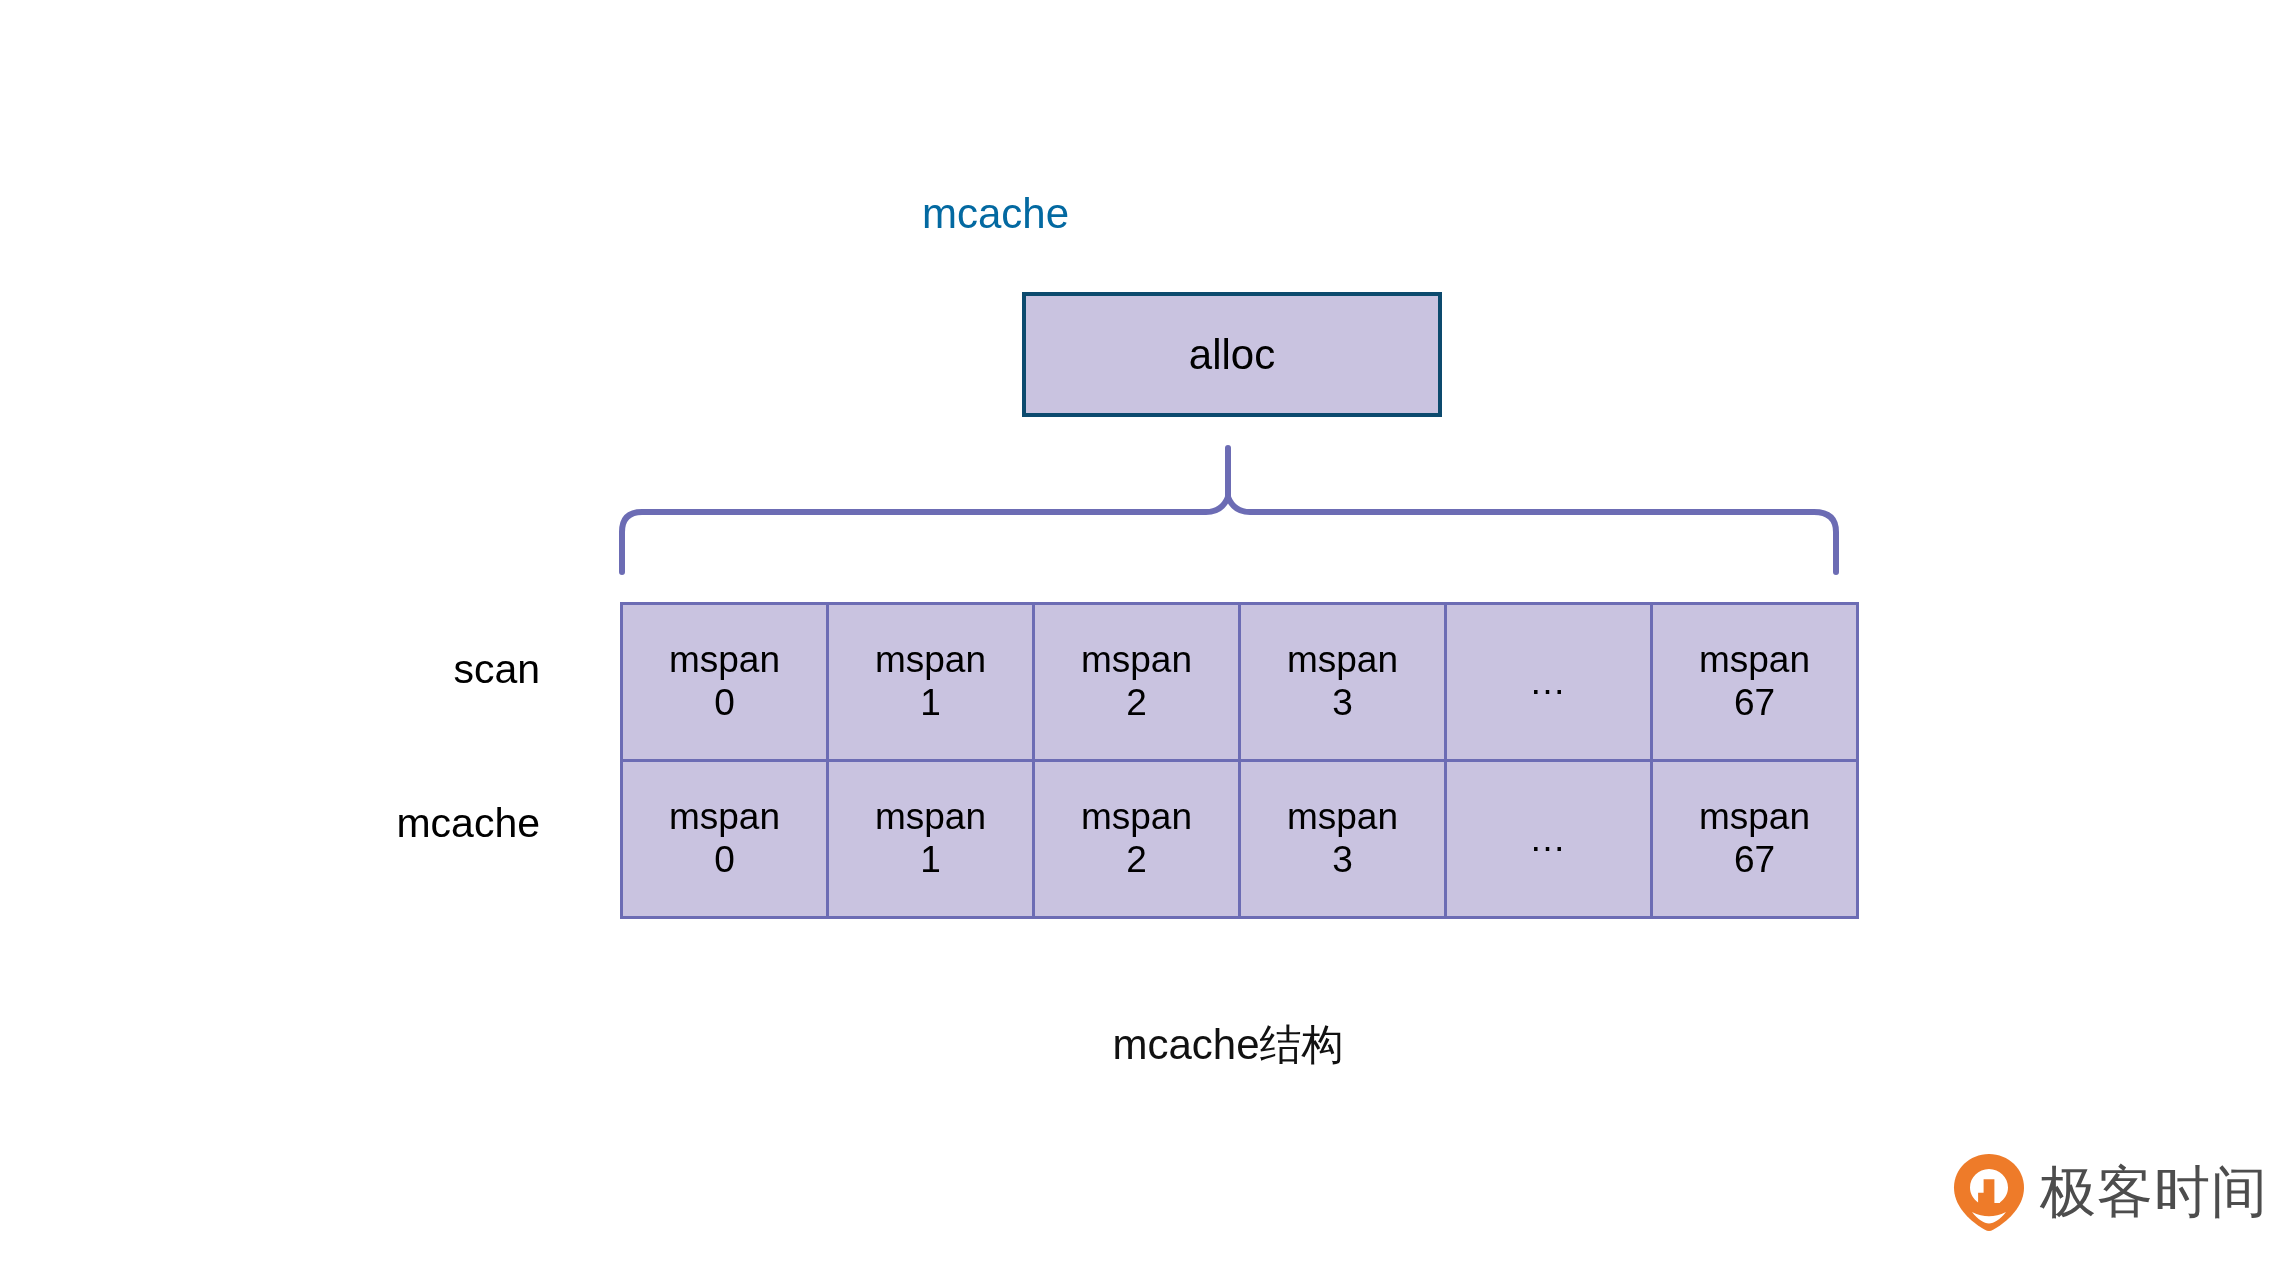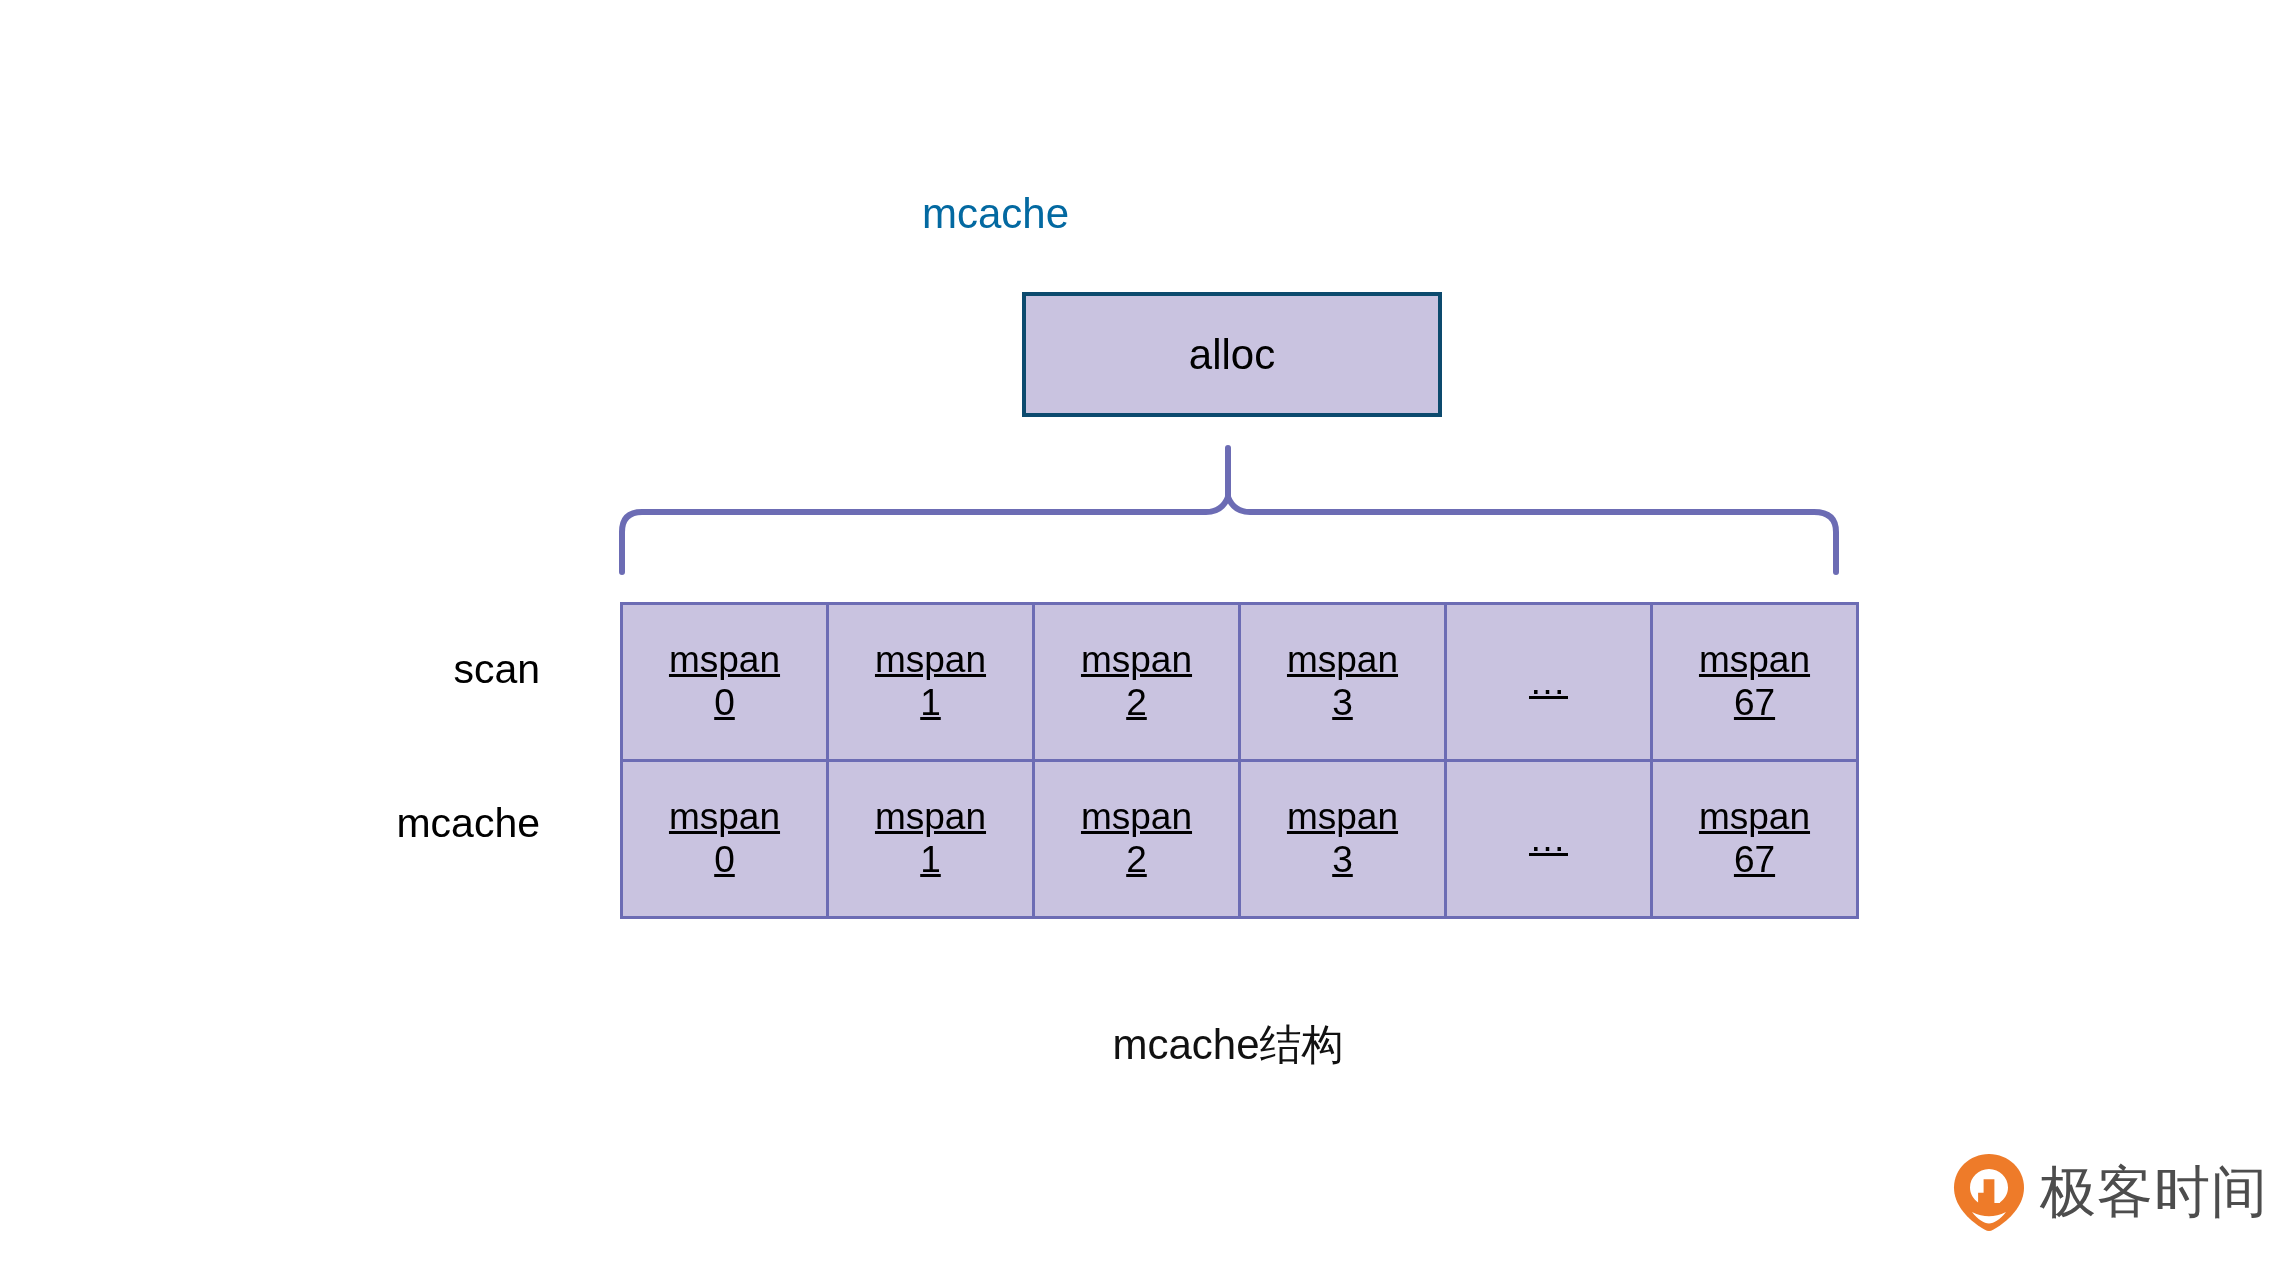--- a/index.html
+++ b/index.html
@@ -80,21 +80,20 @@
 
   
   #mspan-table {
     position: absolute;
     left: 620px;
     top: 602px;
     width: 1218px;
     height: 308px;
     border-collapse: collapse;
     table-layout: fixed;
-    text-decoration: underline;
   }
   #mspan-table td {
     width: 203px;
     height: 154px;
     background: #C9C3E0;
     border: 3px solid #6C6CB4;
     text-align: center;
     vertical-align: middle;
     font-size: 37px;
     color: #000000;

